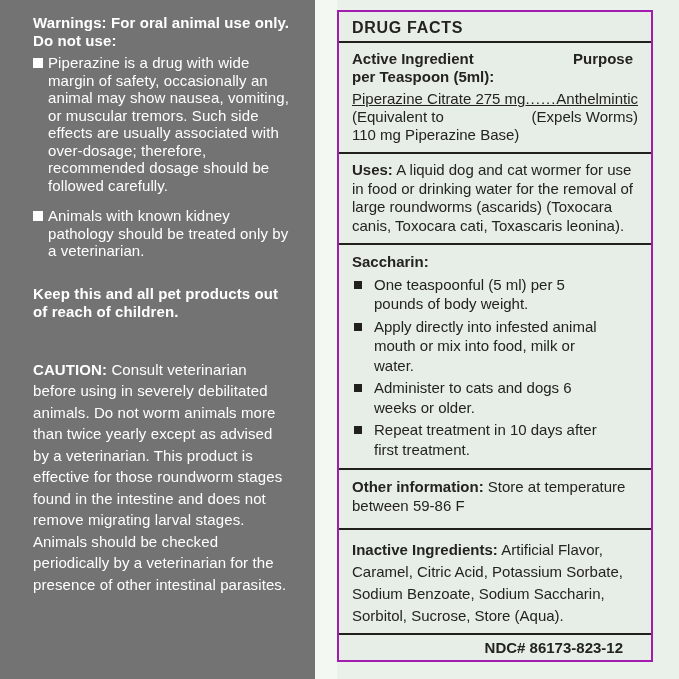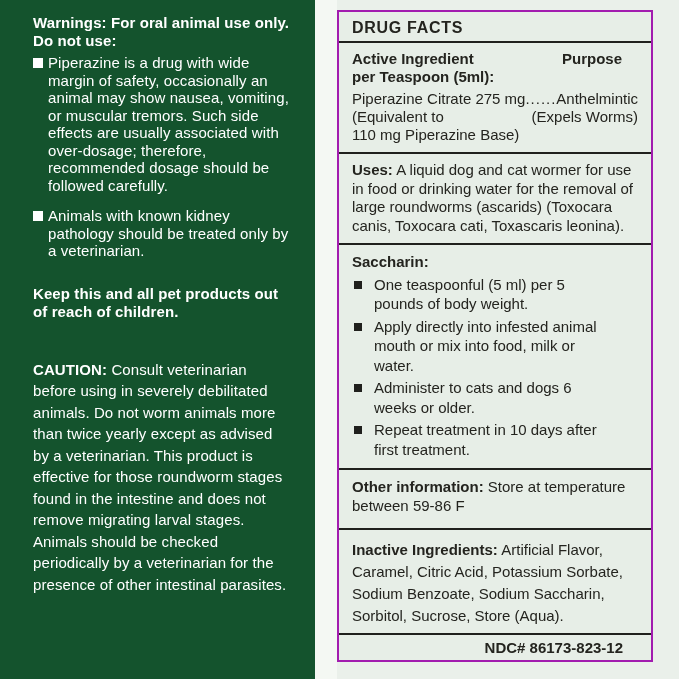--- a/index.html
+++ b/index.html
@@ -5,21 +5,21 @@
   html,body{margin:0;padding:0;}
   body{
     width:679px;height:679px;position:relative;overflow:hidden;
     background:#eaf0ea;
     font-family:"Liberation Sans", sans-serif;
     -webkit-font-smoothing:antialiased;
   }
   
   .left-panel{
     position:absolute;left:0;top:0;width:315px;height:679px;
-    background:#14532d;color:#ffffff;box-sizing:border-box;
+    background:#737373;color:#ffffff;box-sizing:border-box;
     padding:14px 24px 0 33px;
     font-size:15px;line-height:17.5px;letter-spacing:0.1px;
   }
   .lp-title{font-weight:bold;}
   .lp-subtitle{font-weight:bold;margin-bottom:5px;}
   .lp-bullet{display:flex;margin-bottom:13px;}
   .lp-bullet .sq{flex:none;width:10px;height:10px;background:#ffffff;margin:4px 5px 0 0;}
   .lp-bullet .bt{flex:1;}
   .lp-keepout{font-weight:bold;margin-top:25px;line-height:18px;max-width:258px;}
   .lp-caution{margin-top:38px;line-height:21.5px;max-width:262px;}
@@ -29,22 +29,22 @@
   .df-box{
     position:absolute;left:337px;top:10px;width:316px;height:652px;
     background:#e7eee7;border:2px solid #a21caf;box-sizing:border-box;
     color:#24241f;font-size:15px;display:flex;flex-direction:column;
   }
   .df-sec{box-sizing:border-box;border-bottom:2px solid #20201d;padding:7px 13px 0 13px;}
   .df-sec:last-child{border-bottom:none;}
   .df-title{height:31px;font-weight:bold;font-size:16px;letter-spacing:0.7px;padding-top:7px;}
   .df-active{height:111px;line-height:18px;}
   .df-active .hd-row{display:flex;justify-content:space-between;font-weight:bold;}
-  .df-active .purpose{margin-right:16px;}
-  .df-active .ing-row{display:flex;align-items:flex-end;margin-top:4px;}
+  .df-active .purpose{margin-right:5px;}
+  .df-active .ing-row{display:flex;align-items:flex-end;margin-top:4px;text-decoration:underline;}
   .df-active .leader{flex:1;overflow:hidden;white-space:nowrap;letter-spacing:1px;}
   .df-active .eq-row{display:flex;justify-content:space-between;gap:48px;}
   .df-uses{height:91px;line-height:18.5px;}
   .df-directions{height:225px;line-height:19.5px;}
   .df-directions .dir-label{font-weight:bold;margin-bottom:3px;}
   .dir-item{display:flex;margin-bottom:3px;}
   .dir-item .sq{flex:none;width:8px;height:8px;background:#20201d;margin:6px 12px 0 2px;}
   .dir-item .bt{flex:none;max-width:243px;}
   .df-other{height:60px;line-height:19px;}
   .df-inactive{height:105px;line-height:22px;padding-top:9px;}

